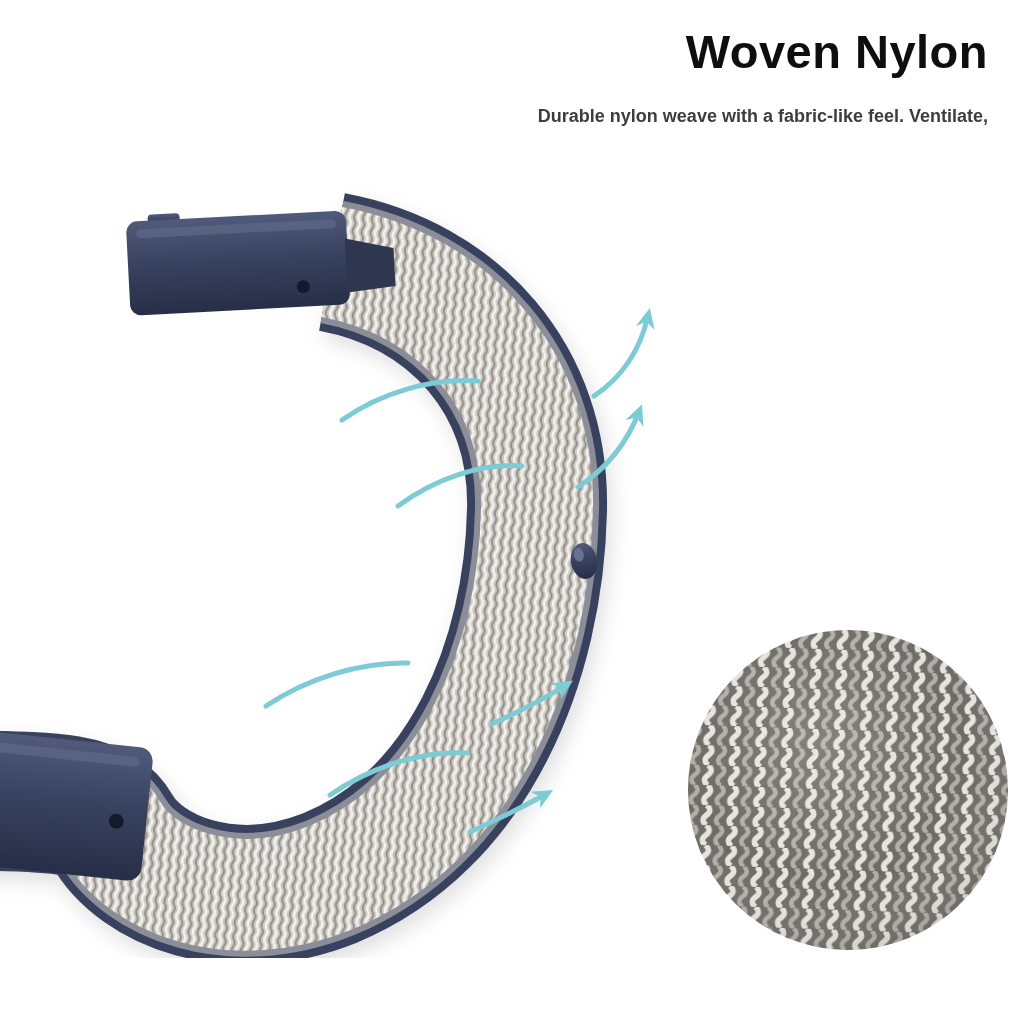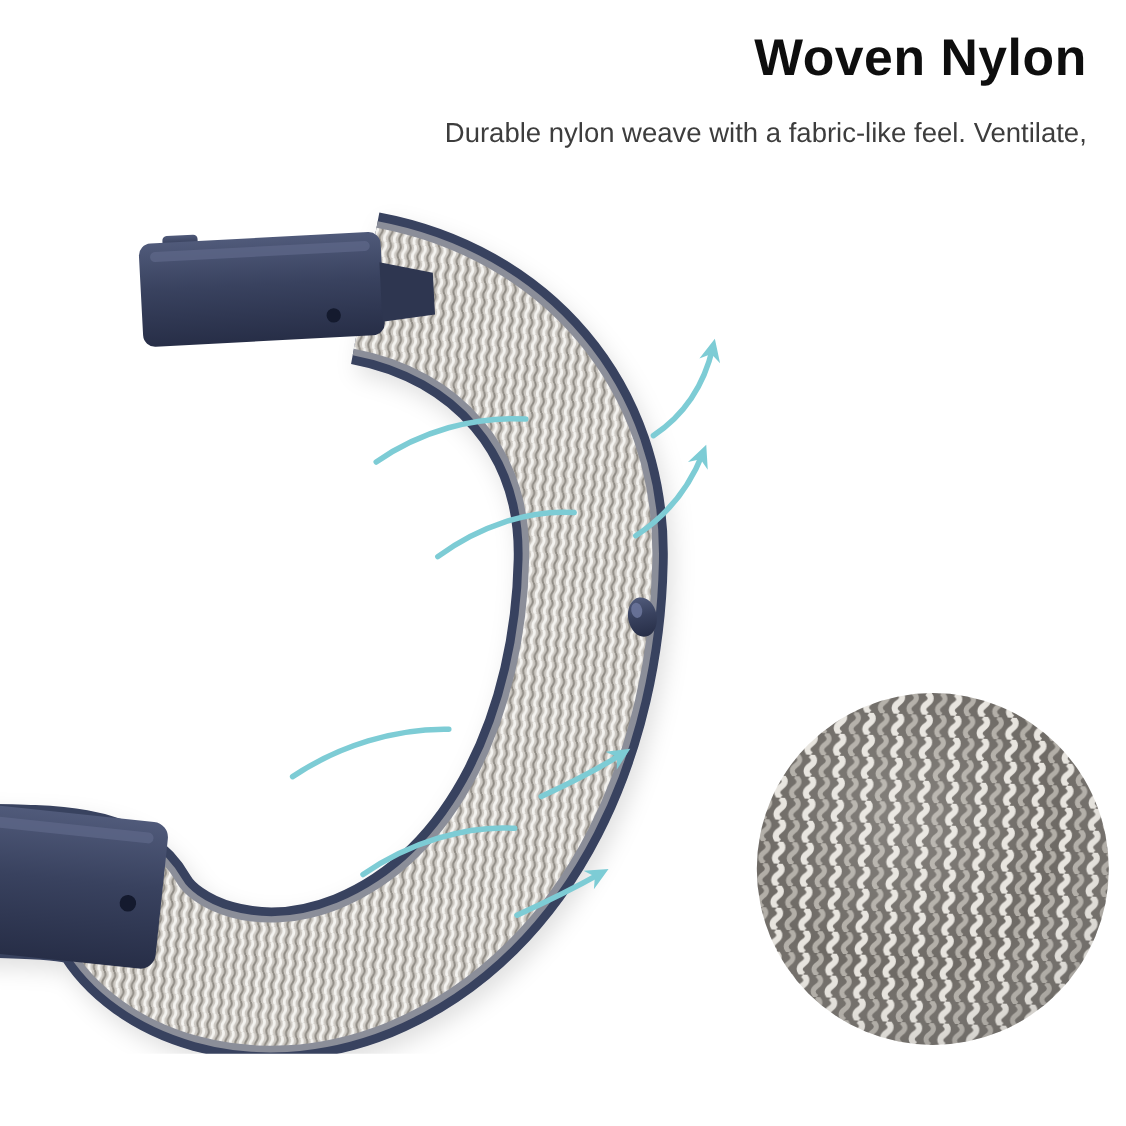--- a/index.html
+++ b/index.html
@@ -23,23 +23,23 @@
     letter-spacing: 0.5px;
     color: var(--title-color, #0e0e0e);
     white-space: nowrap;
   }
 
   .desc {
     position: absolute;
     top: 103px;
     right: 36px;
     text-align: center;
-    font-size: 25px;
+    font-size: 18px;
     line-height: 1.5;
-    font-weight: 400;
+    font-weight: 700;
     color: var(--desc-color, #3d3d3d);
   }
 
   svg.illus { position: absolute; left: 0; top: 0; width: 1024px; height: 1024px; }
 
   .band-edge   { stroke: var(--edge-navy, #39425f); }
   .band-shadow { stroke: #8b8e99; }
   .arrow-line  { stroke: var(--arrow, #7dccd5); stroke-width: 5; fill: none; stroke-linecap: round; }
   .arrowhead   { fill: var(--arrow, #7dccd5); }
   .connector-body { fill: url(#navyGrad); }

